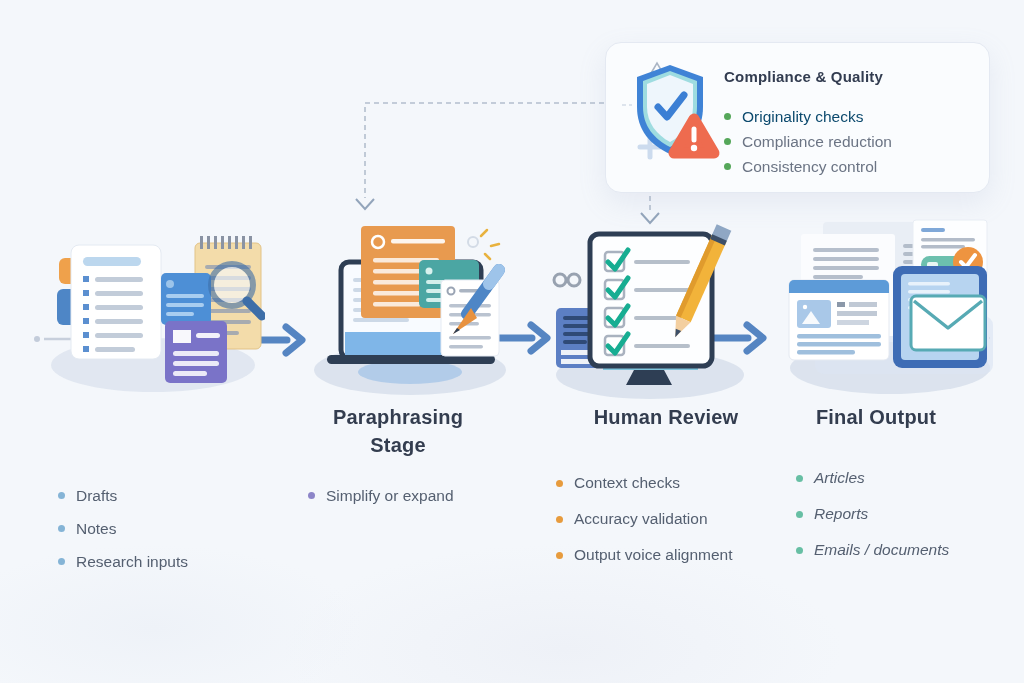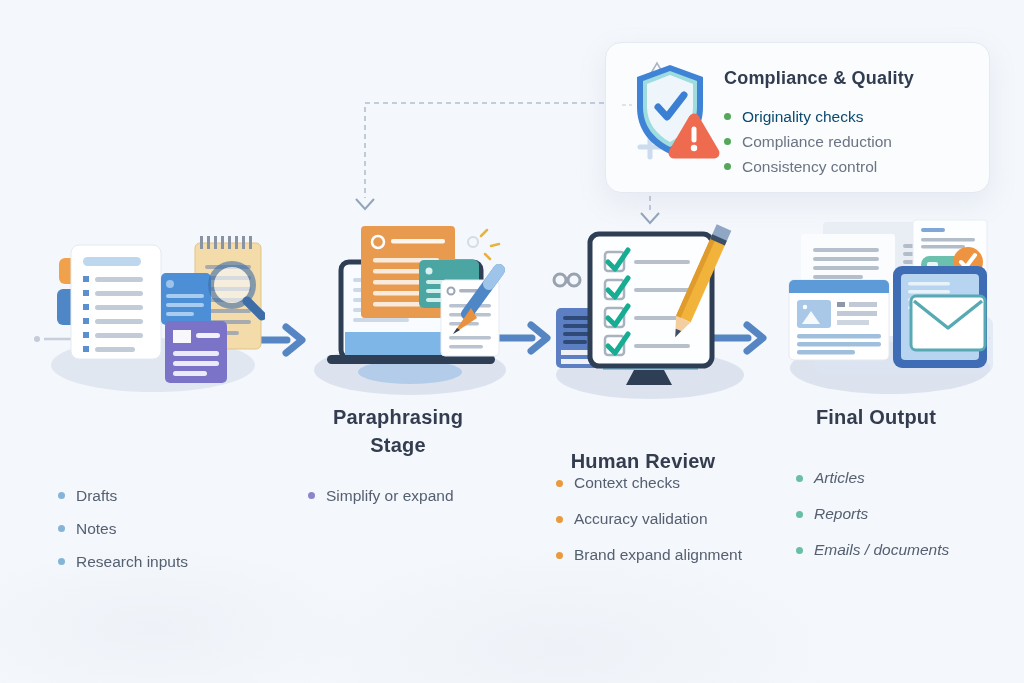--- a/index.html
+++ b/index.html
@@ -17,21 +17,21 @@
 
   
   .card {
     position:absolute; left:605px; top:42px; width:385px; height:151px;
     background:#fafcfe; border:1px solid #e4e9f2; border-radius:16px;
     box-shadow:0 10px 28px rgba(140,158,190,.14);
   }
   .card-shield { position:absolute; left:14px; top:14px; }
   .card-title {
     position:absolute; left:118px; top:25px;
-    font-size:18px; font-weight:bold; color:#323c50; letter-spacing:.2px;
+    font-size:15px; font-weight:bold; color:#323c50; letter-spacing:.2px;
   }
   .card-list { position:absolute; left:118px; top:61px; list-style:none; }
   .card-list li { display:flex; align-items:center; height:25px; font-size:15.5px; }
   .dot { width:7px; height:7px; border-radius:50%; margin-right:11px; flex:0 0 auto; }
   .dot-green  { background:#55a75a; }
   .dot-blue   { background:#85b4d6; }
   .dot-purple { background:#8c85c8; }
   .dot-orange { background:#e79b3d; }
   .dot-teal   { background:#67bfa4; }
   .c-item-0 { color:#0c4a6e; }
@@ -40,21 +40,21 @@
   
   .illus { position:absolute; }
 
   
   .stage-title {
     position:absolute; width:250px; text-align:center;
     font-size:20px; font-weight:bold; color:#333d4f; line-height:28px; letter-spacing:.2px;
   }
   .t1 { left:22px;  top:403px; }
   .t2 { left:273px; top:403px; }
-  .t3 { left:518px; top:403px;margin-top:44px; }
+  .t3 { left:541px; top:403px; }
   .t4 { left:751px; top:403px; }
 
   
   .stage-list { position:absolute; list-style:none; }
   .stage-list li { display:flex; align-items:center; font-size:15.5px; color:#545f70; }
   .l1 { left:58px;  top:479px; } .l1 li { height:33px; }
   .l2 { left:308px; top:479px; } .l2 li { height:33px; }
   .l3 { left:556px; top:465px; } .l3 li { height:36px; }
   .l4 { left:796px; top:460px;font-style:italic; } .l4 li { height:36px; }
 </style>
@@ -404,21 +404,21 @@
     <li>
         <span class="dot dot-orange"></span>
         <span>Context checks</span>
       </li>
     <li>
         <span class="dot dot-orange"></span>
         <span>Accuracy validation</span>
       </li>
     <li>
         <span class="dot dot-orange"></span>
-        <span>Brand expand alignment</span>
+        <span>Output voice alignment</span>
       </li>
   </ul>
   <ul class="stage-list l4">
     <li>
         <span class="dot dot-teal"></span>
         <span>Articles</span>
       </li>
     <li>
         <span class="dot dot-teal"></span>
         <span>Reports</span>

